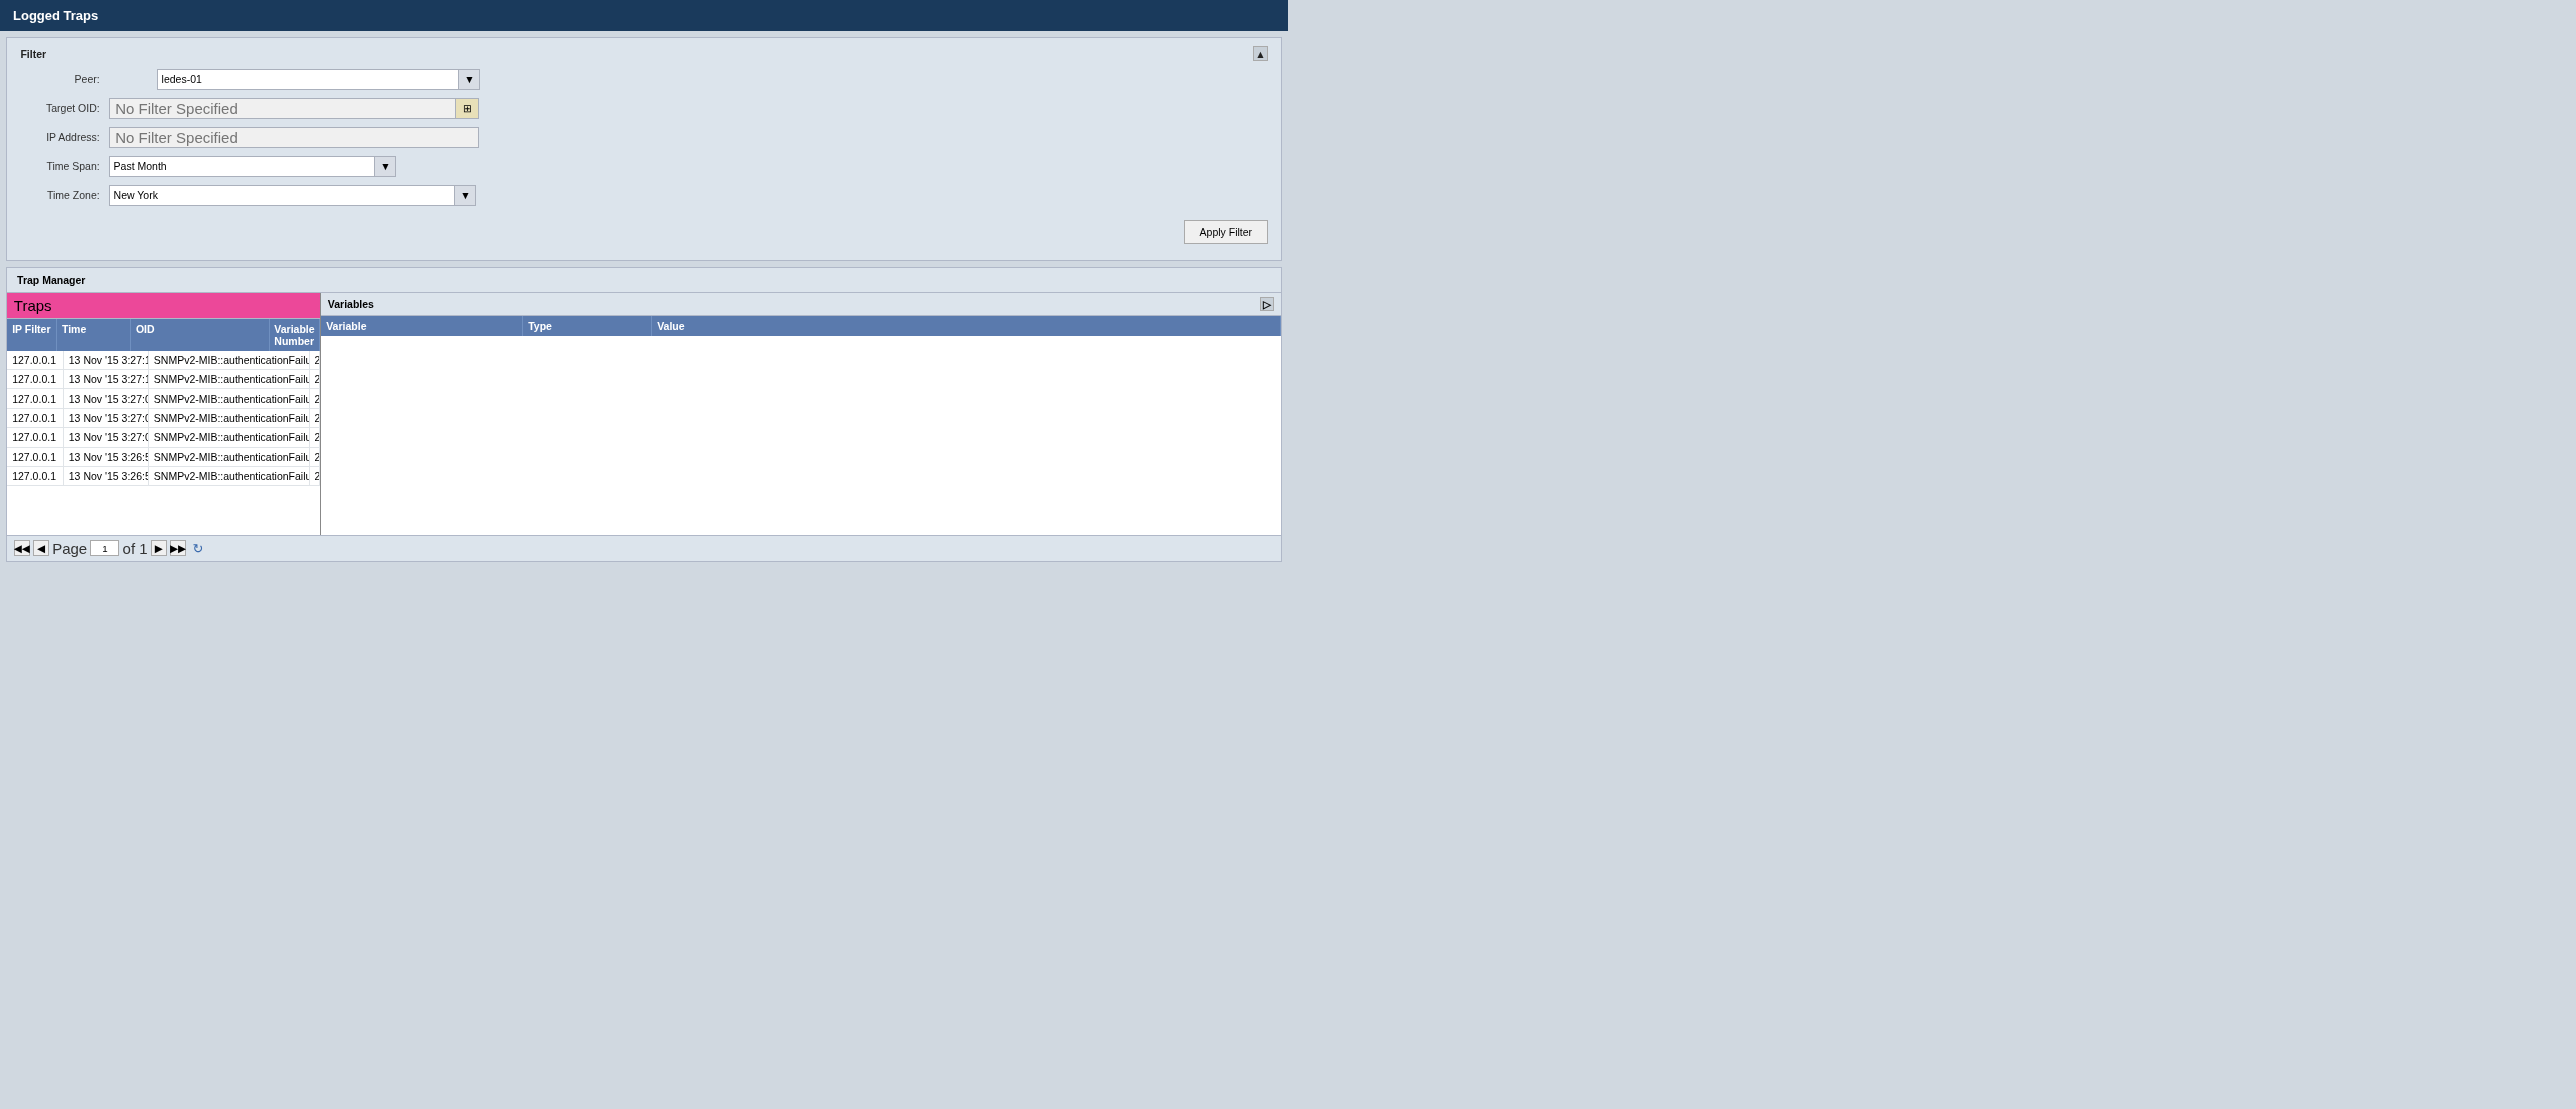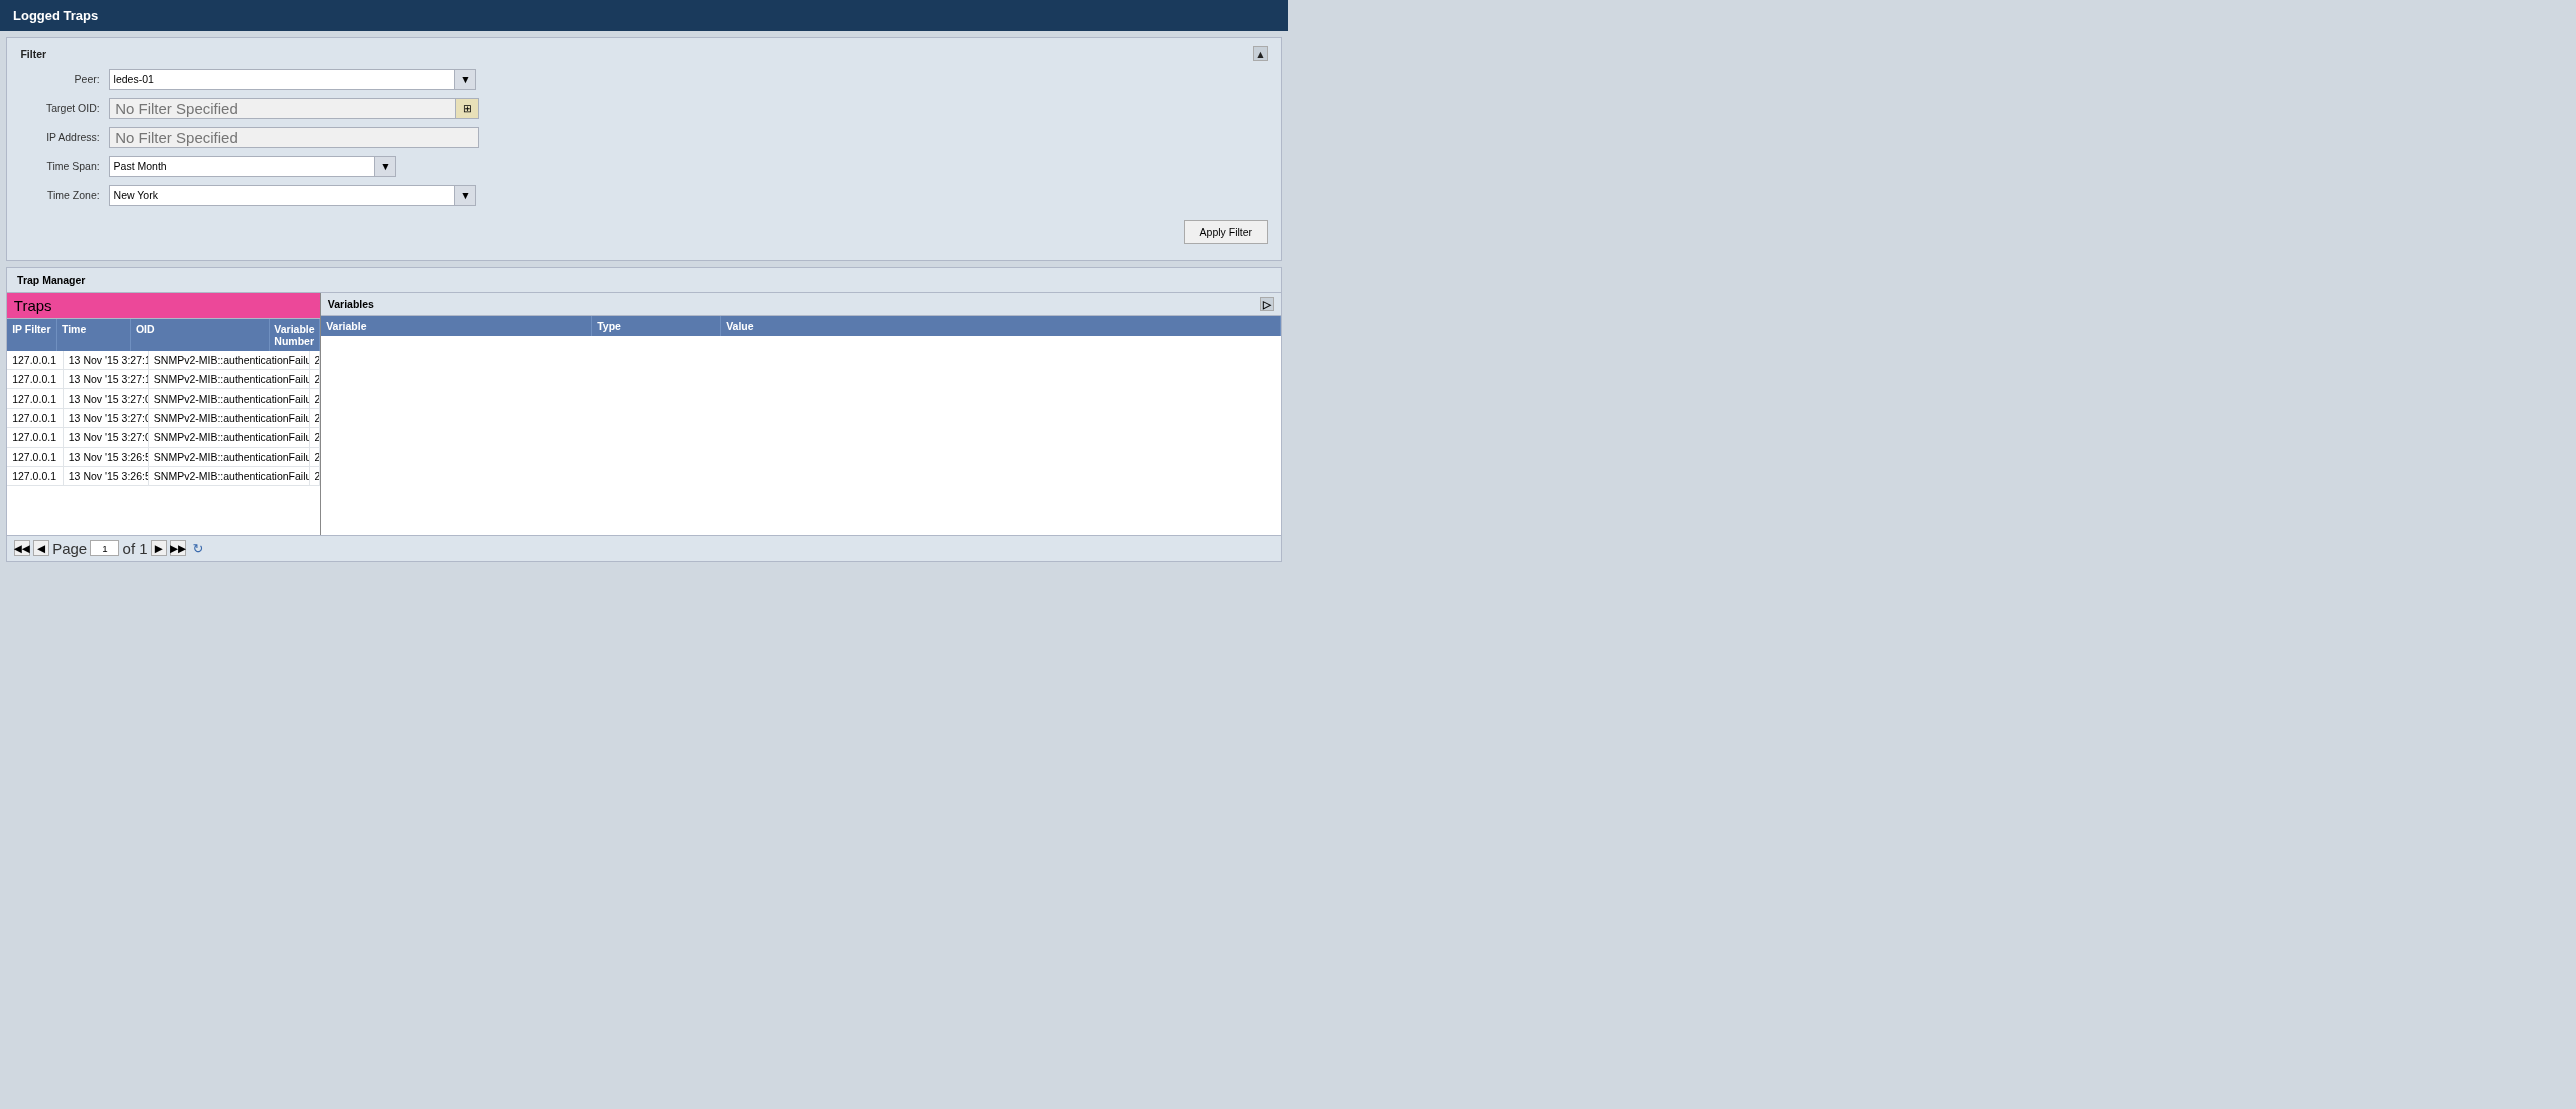--- a/index.html
+++ b/index.html
@@ -73,21 +73,21 @@
     .dropdown-wrapper { display: flex; }
     .dropdown-select {
       height: 21px;
       border: 0.8px solid #aab0bc;
       background: white;
       font-size: 10.5px;
       padding: 1.6px 3.2px;
       appearance: none;
       -webkit-appearance: none;
     }
-    .dropdown-select.peer-select { width: 346px; }
+    .dropdown-select.peer-select { width: 302px; margin-left: 48px; }
     .dropdown-select.timespan-select { width: 266px; }
     .dropdown-select.timezone-select { width: 346px; }
     .dropdown-arrow {
       width: 21px; height: 21px;
       background: #d8dde5;
       border: 0.8px solid #aab0bc;
       border-left: none;
       display: flex; align-items: center; justify-content: center;
       cursor: pointer;
       font-size: 8px;
@@ -199,21 +199,21 @@
       display: flex; align-items: center; justify-content: center;
     }
     .var-table-header {
       display: flex;
       background: #5a7aad;
       color: white;
       font-size: 9.7px;
       font-weight: bold;
     }
     .var-th { padding: 4px 4.8px; border-right: 0.8px solid #7090c0; }
-    .var-th-variable { width: 271px; }
+    .var-th-variable { width: 202px; }
     .var-th-type { width: 129px; }
     .var-th-value { flex: 1; }
     .var-table-body { flex: 1; background: white; overflow-y: auto; }
 
     
     .pagination {
       display: flex;
       align-items: center;
       padding: 4px 6.4px;
       background: #dce4ec;

